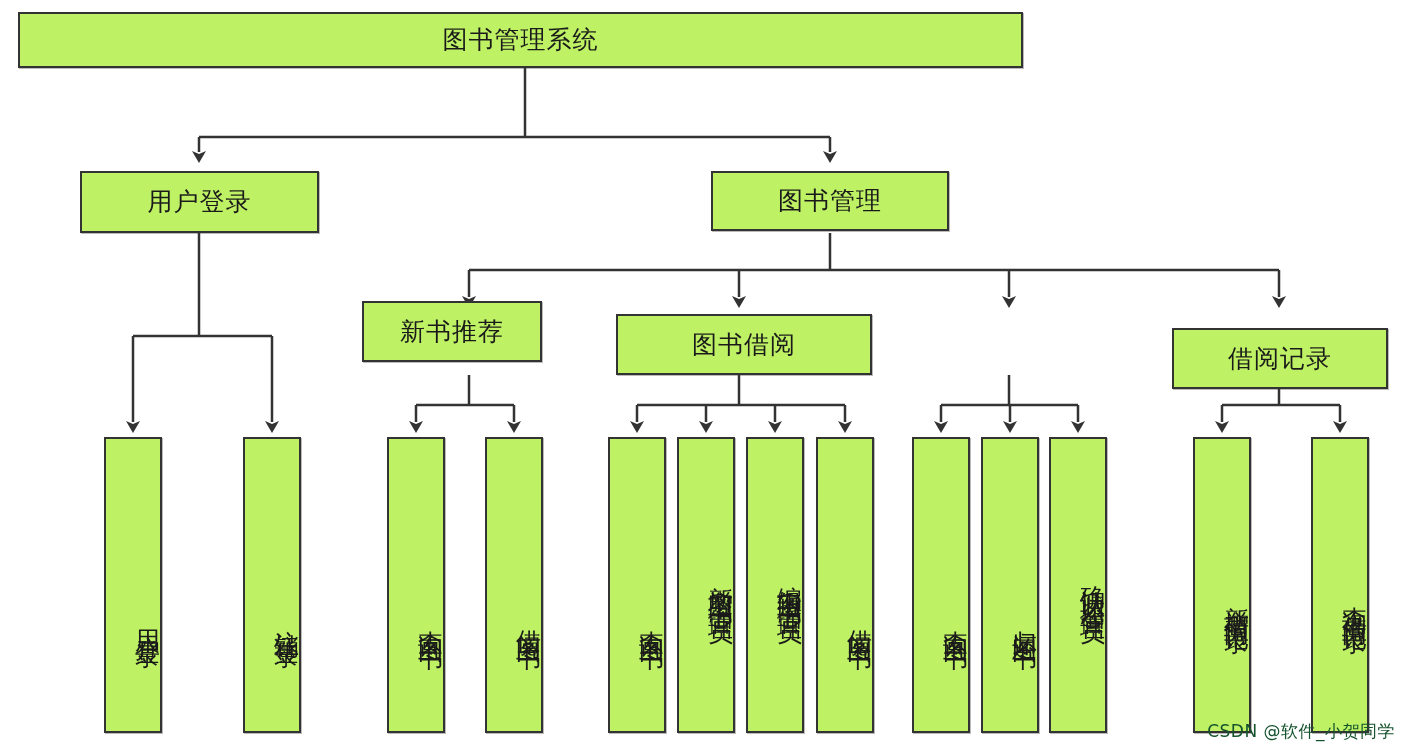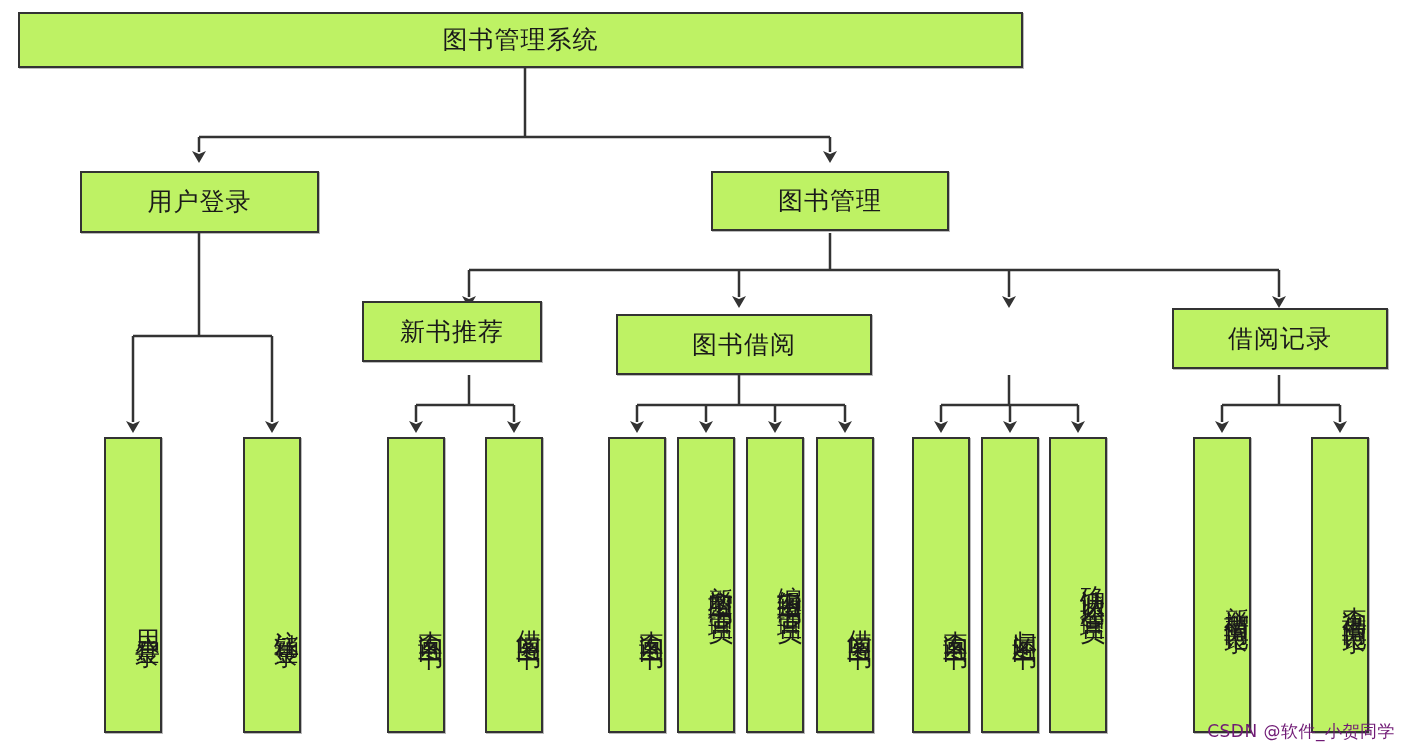--- a/index.html
+++ b/index.html
@@ -63,21 +63,21 @@
     fill: none;
   }
   .arrowhead {
     fill: #333333;
   }
   #watermark {
     position: absolute;
     right: 10px;
     bottom: 4px;
     font-size: 17px;
-    color: #701a75;
+    color: #14532d;
     white-space: nowrap;
     letter-spacing: 0.5px;
   }
 </style>
 </head>
 <body>
 
 <div id="canvas">
 
   <svg class="links" viewBox="0 0 1405 747">
@@ -138,21 +138,21 @@
   <div class="node horiz" style="left:711px; top:171px; width:238px; height:60px;">
     <span>图书管理</span>
   </div>
 
   <div class="node horiz" style="left:362px; top:301px; width:180px; height:61px;">
     <span>新书推荐</span>
   </div>
   <div class="node horiz" style="left:616px; top:314px; width:256px; height:61px;">
     <span>图书借阅</span>
   </div>
-  <div class="node horiz" style="left:1172px; top:308px; width:216px; height:61px;">
+  <div class="node horiz" style="left:1172px; top:328px; width:216px; height:61px;">
     <span>借阅记录</span>
   </div>
 
   <div class="node vert" style="left:104px; top:437px; width:58px; height:296px; padding-top:70px;">
     <span>用户登录</span>
   </div>
   <div class="node vert" style="left:243px; top:437px; width:58px; height:296px; padding-top:70px;">
     <span>注销登录</span>
   </div>
 

